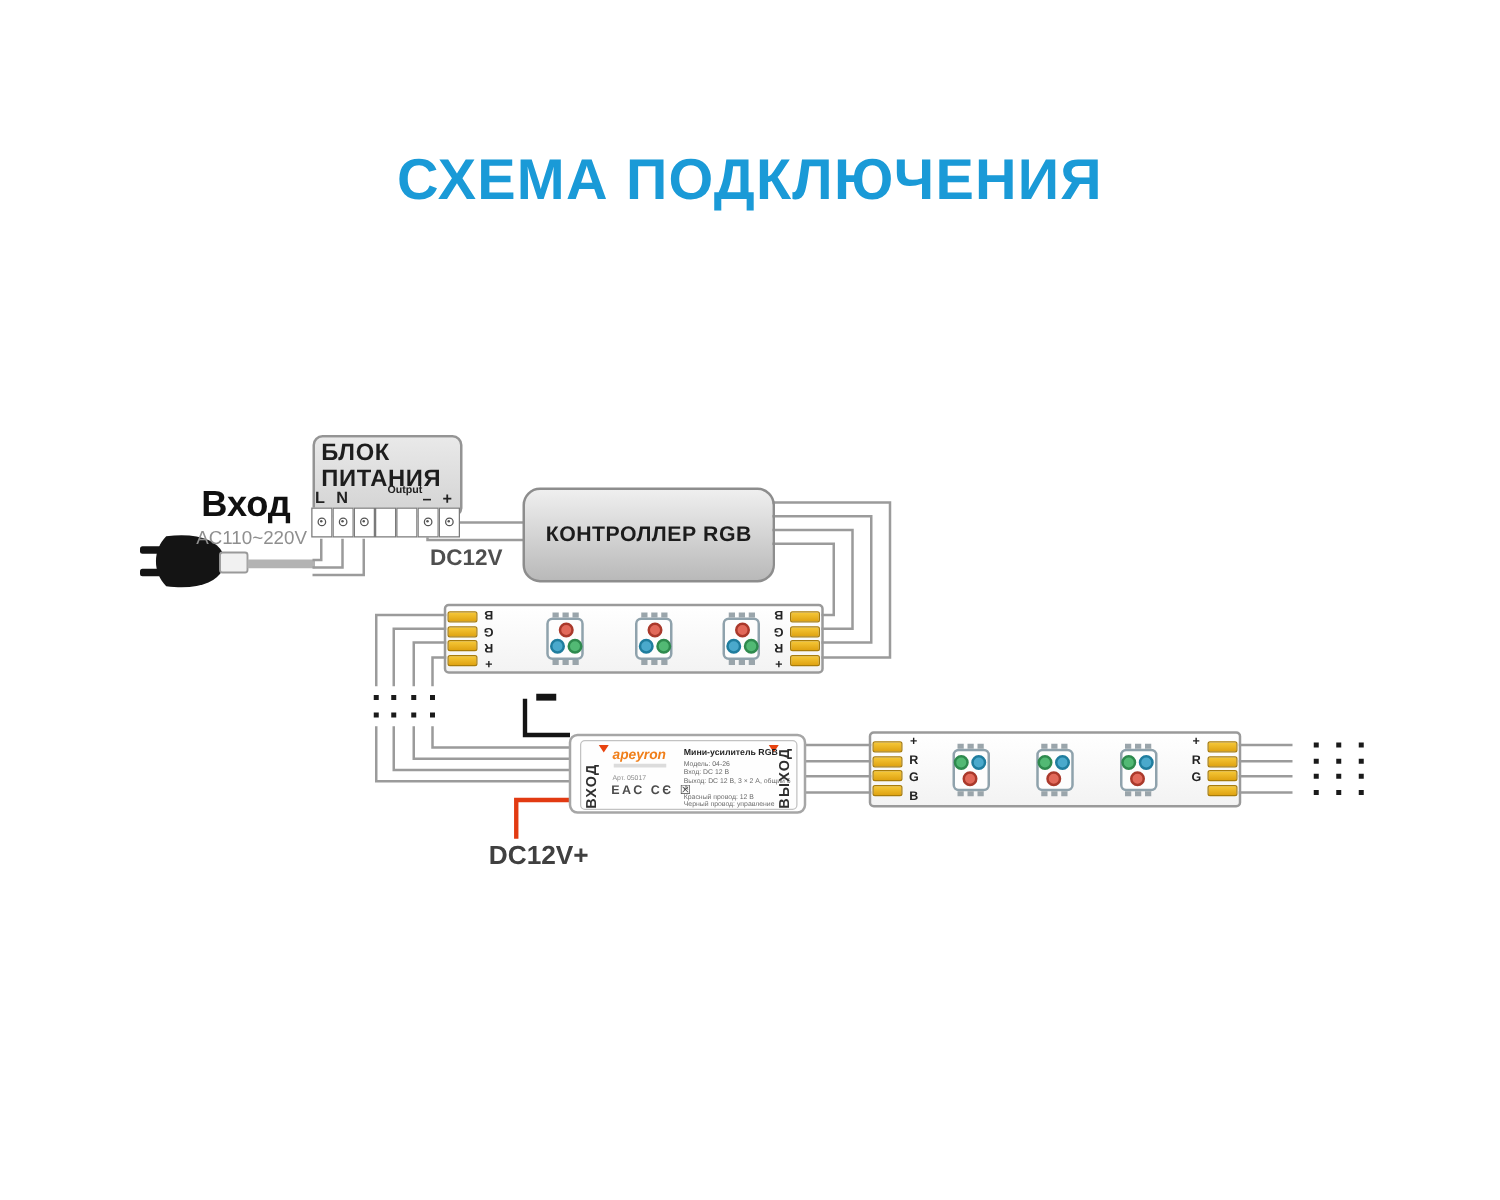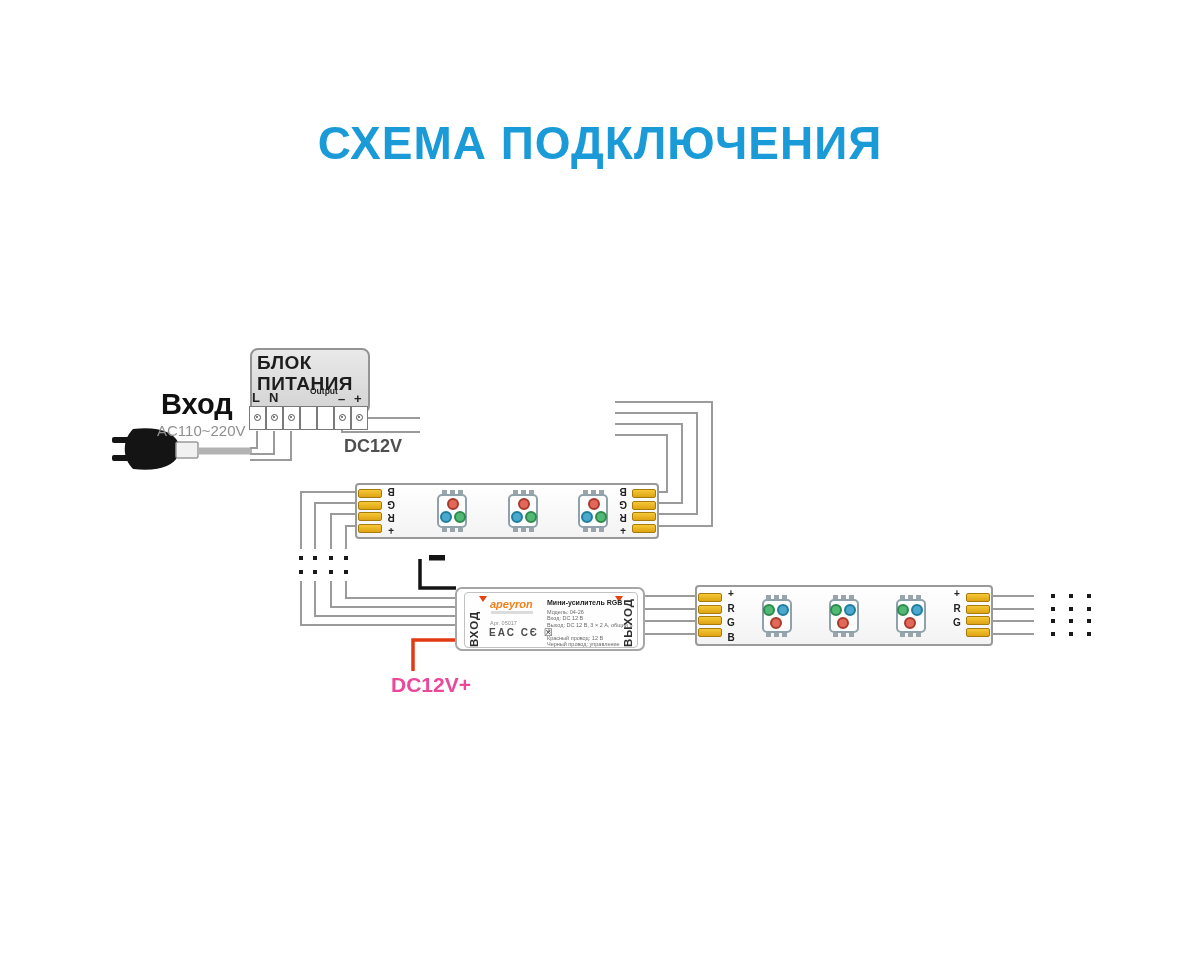--- a/index.html
+++ b/index.html
@@ -20,21 +20,21 @@
   .cell{top:406px;width:17px;height:24px;background:#fff;border:1.5px solid #7a7a7a;z-index:2;
         box-sizing:border-box;}
   .term{position:absolute;left:4px;top:7px;width:7px;height:7px;border-radius:50%;
         border:1.5px solid #555;background:#fff;box-sizing:border-box;}
   .term::after{content:"";position:absolute;left:1.2px;top:1.2px;width:2px;height:2px;
         border-radius:50%;background:#555;}
   
   .vhod{left:161px;top:388px;z-index:2;font-size:29px;font-weight:700;color:#101010;}
   .ac{left:157px;top:422px;z-index:2;font-size:15px;font-weight:400;color:#8f8f8f;}
   .dc12v{left:344px;top:436px;z-index:2;font-size:18px;font-weight:700;color:#4f4f4f;}
-  .dc12vp{left:391px;top:673px;z-index:2;font-size:21px;font-weight:700;color:#ec4899;}
+  .dc12vp{left:391px;top:673px;z-index:2;font-size:21px;font-weight:700;color:#404040;}
   
   .ctrl{left:418px;top:390px;width:198px;height:72px;z-index:2;border-radius:14px;
         background:linear-gradient(#efefef,#b9b9b9);border:2px solid #8d8d8d;
         display:flex;align-items:center;justify-content:center;
         font-size:17px;font-weight:700;letter-spacing:.4px;color:#1c1c1c;}
   
   .strip{z-index:2;background:linear-gradient(#ffffff,#f3f3f3);border:2px solid #9a9a9a;
          border-radius:4px;box-sizing:border-box;}
   .strip1{left:355px;top:483px;width:304px;height:56px;}
   .strip2{left:695px;top:585px;width:298px;height:61px;}
@@ -193,20 +193,23 @@
       <span class="term"></span>
     </div>
   <div class="abs cell" style="left:351px;">
       <span class="term"></span>
     </div>
 
   <div class="abs vhod">Вход</div>
   <div class="abs ac">AC110~220V</div>
   <div class="abs dc12v">DC12V</div>
 
+  <div class="abs ctrl">
+    <span>КОНТРОЛЛЕР RGB</span>
+  </div>
 
   <div class="abs strip strip1">
     <div class="pads left">
       <div class="pad"></div>
         <div class="pad"></div>
       <div class="pad"></div>
         <div class="pad"></div>
     </div>
     <div class="labels rot l">
       <span>B</span>

